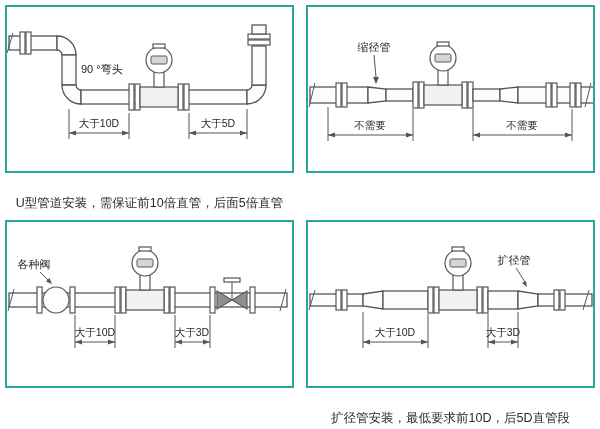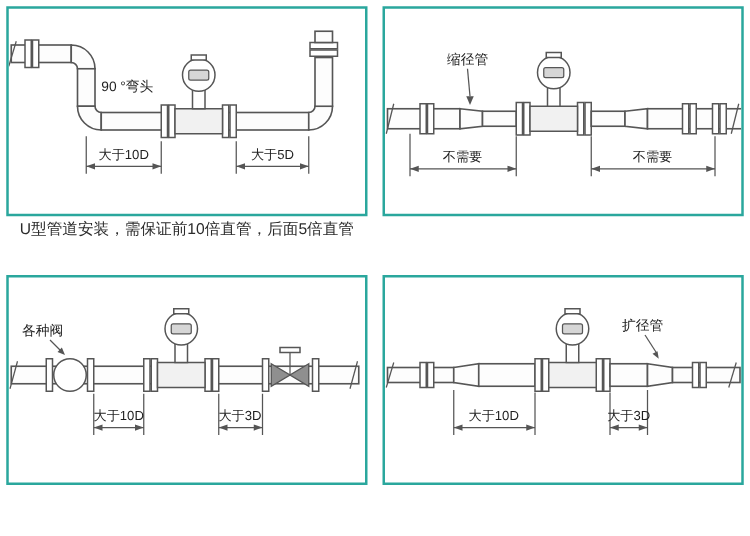--- a/index.html
+++ b/index.html
@@ -19,21 +19,21 @@
   }
   .panel { display:flex; flex-direction:column; }
   .diagram-box {
     border:2px solid var(--accent,#2aa79d);
     height:168px;
     background:#fff;
     overflow:hidden;
   }
   .diagram-box svg { display:block; width:100%; height:100%; font-family:inherit; }
   .caption {
-    margin:1px 2px 0 2px;
+    margin:21px 2px 0 2px;
     font-size:12.5px;
     line-height:1.45;
     text-align:center;
     color:#2b2b2b;
   }
   
   .pipe  { fill:#fdfdfd; stroke:#565656; stroke-width:1.3; }
   .part  { fill:#ffffff; stroke:#565656; stroke-width:1.2; }
   .body  { fill:#f1f1f1; stroke:#565656; stroke-width:1.2; }
   .display { fill:#d6d6d6; stroke:#565656; stroke-width:1; }
@@ -227,15 +227,16 @@
         <g class="dim">
           <line x1="180" y1="92" x2="180" y2="126"></line>
           <line x1="210" y1="90" x2="210" y2="126"></line>
           <line x1="180" y1="120" x2="210" y2="120"></line>
           <polygon points="180,120 187,117.5 187,122.5"></polygon>
           <polygon points="210,120 203,117.5 203,122.5"></polygon>
           <text class="dimlbl" x="195" y="114">大于3D</text>
         </g>
       </svg>
     </div>
+    <p class="caption">扩径管安装，最低要求前10D，后5D直管段</p>
   </section>
 
 </div>
 
 </body></html>

